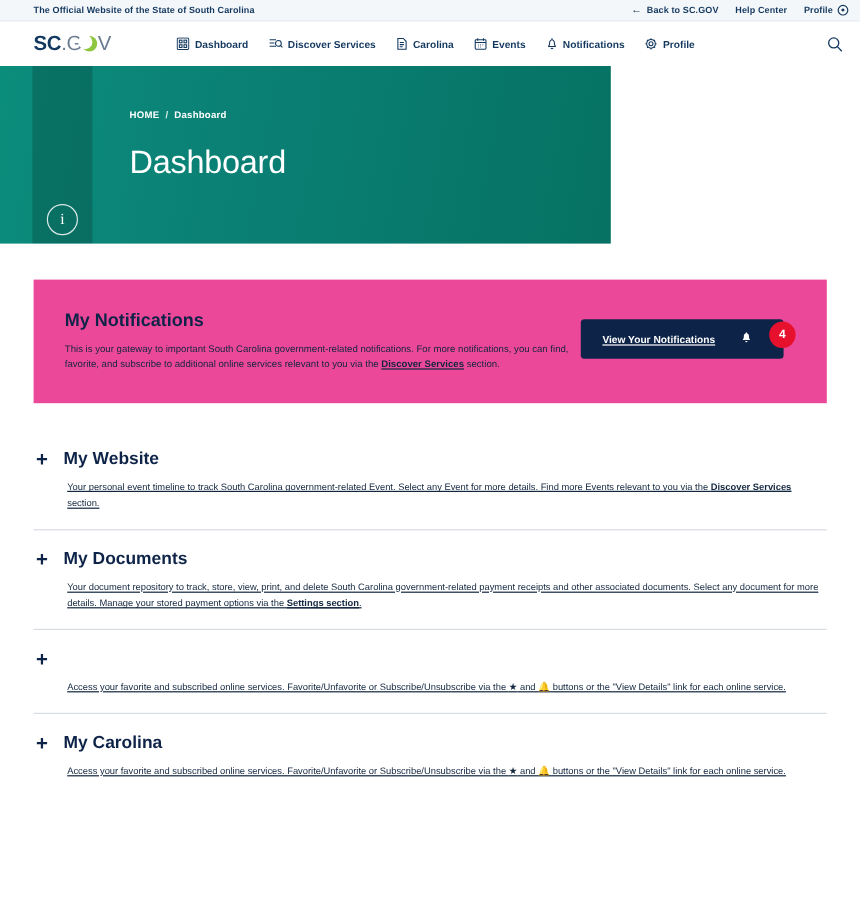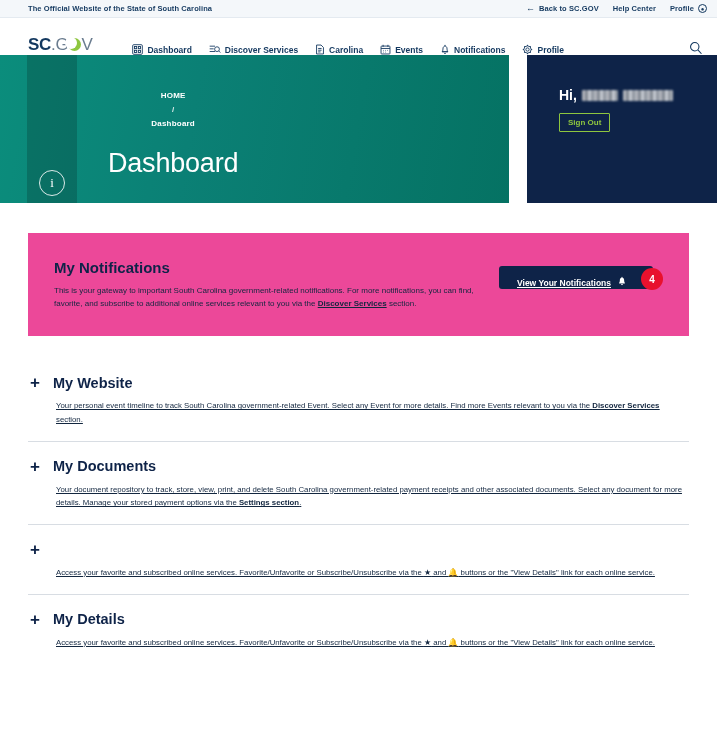--- a/index.html
+++ b/index.html
@@ -43,22 +43,23 @@
     border: 1px solid #13385f;
     display: inline-flex; align-items: center; justify-content: center;
     font-size: 6px; line-height: 1;
   }
 
   
   .header {
     height: 37px;
     background: #ffffff;
     display: flex;
-    align-items: flex-end;
+    align-items: center;
     padding: 0 14px 0 28px;
+    gap: 15px;
   }
   .logo {
     display: flex; align-items: baseline;
     font-size: 17px; letter-spacing: -.3px;
     cursor: pointer;
     user-select: none;
   }
   .logo .sc { font-weight: bold; color: #13385f; }
   .logo .dot { font-weight: normal; color: #6a7c8f; }
   .logo .g { font-weight: normal; color: #6a7c8f; }
@@ -136,21 +137,21 @@
     cursor: pointer;
   }
   .hero-content {
     position: absolute;
     left: 108px; top: 36px;
   }
   .breadcrumb {
     font-size: 8px; font-weight: bold;
     color: #ffffff;
     letter-spacing: .2px;
-    display: flex; gap: 5px; align-items: center; flex-direction: column;
+    display: flex; gap: 5px; align-items: center;
   }
   .breadcrumb .crumb-link { cursor: pointer; }
   .breadcrumb .sep { opacity: .85; }
   .breadcrumb .crumb-current { font-weight: bold; }
   .hero-title {
     margin-top: 20px;
     font-size: 27px;
     color: #ffffff;
     font-weight: normal;
     letter-spacing: -.2px;
@@ -238,24 +239,24 @@
     padding-right: 10px;
     margin-top: 7px;
   }
   .notif-cta {
     background: #0e2348;
     color: #ffffff;
     border: none;
     font-family: "Liberation Sans", sans-serif;
     font-size: 8.5px;
     font-weight: bold;
-    padding: 10px 26px 0 18px;
+    padding: 10px 26px 10px 18px;
     border-radius: 3px;
     cursor: pointer;
-    display: flex; align-items: center; gap: 6px;
+    display: flex; align-items: center; gap: 21px;
     white-space: nowrap;
     text-align: right;
   }
   .notif-cta .cta-text { text-decoration: underline; }
   .badge {
     position: absolute;
     right: 0px; top: 2px;
     width: 22px; height: 22px;
     border-radius: 50%;
     background: #e8112d;
@@ -426,28 +427,20 @@
         <span class="crumb-link">HOME</span>
         <span class="sep">/</span>
         <span class="crumb-current">Dashboard</span>
       </div>
       <h1 class="hero-title">Dashboard</h1>
     </div>
   </div>
 
   <div class="gap"></div>
 
-  <div class="userpanel">
-    <div class="greet">
-      <span>Hi,</span>
-      <span class="redacted r1"></span>
-      <span class="redacted r2"></span>
-    </div>
-    <button class="signout">Sign Out</button>
-  </div>
 </div>
 
 <div class="page">
 
   <div class="notif-card">
     <div class="notif-left">
       <h2 class="notif-title">My Notifications</h2>
       <p class="notif-body"><span>This is your gateway to important South Carolina government-related notifications. For more notifications, you can find, favorite, and subscribe to additional online services relevant to you via the </span><span class="inline-link">Discover Services</span><span> section.</span></p>
     </div>
     <div class="notif-cta-wrap">
@@ -483,18 +476,18 @@
   <div class="acc">
     <div class="acc-head">
       <span class="acc-plus">+</span>
     </div>
     <p class="acc-body"><span>Access your favorite and subscribed online services. Favorite/Unfavorite or Subscribe/Unsubscribe via the </span><span class="glyph">★</span><span> and </span><span class="glyph">🔔</span><span> buttons or the "View Details" link for each online service.</span></p>
   </div>
 
   <div class="acc">
     <div class="acc-head">
       <span class="acc-plus">+</span>
-      <h3 class="acc-title">My Details</h3>
+      <h3 class="acc-title">My Carolina</h3>
     </div>
     <p class="acc-body"><span>Access your favorite and subscribed online services. Favorite/Unfavorite or Subscribe/Unsubscribe via the </span><span class="glyph">★</span><span> and </span><span class="glyph">🔔</span><span> buttons or the "View Details" link for each online service.</span></p>
   </div>
 
 </div>
 
 </body></html>

